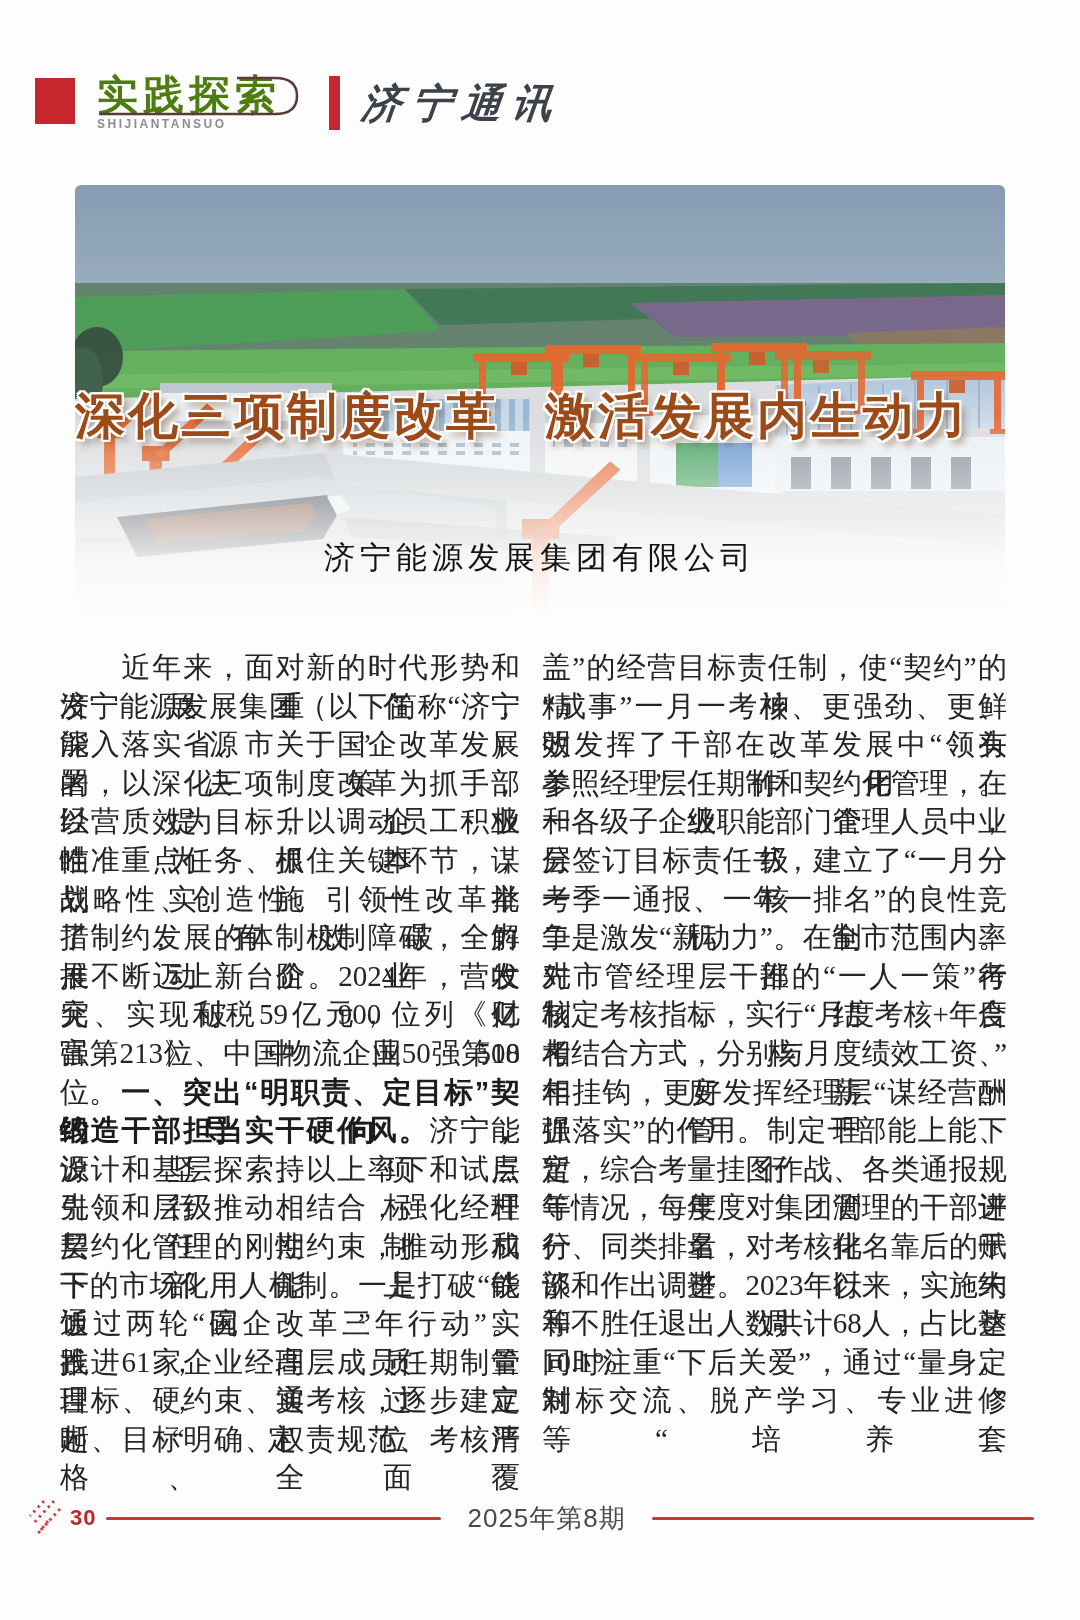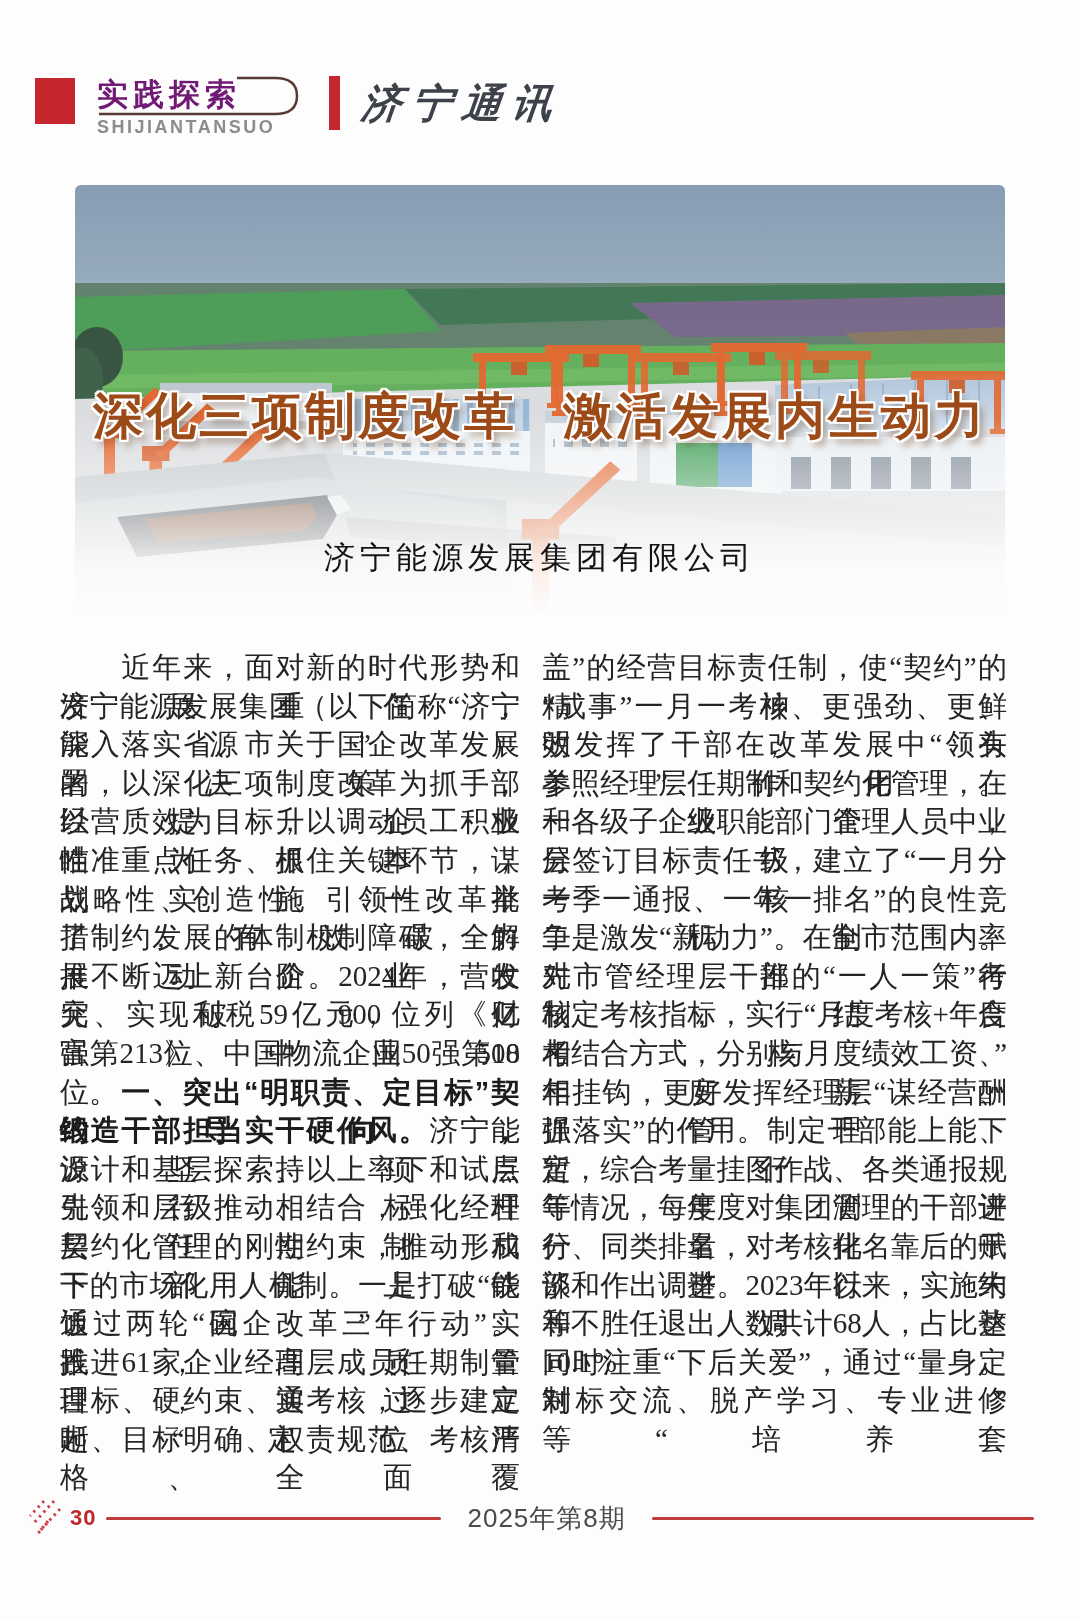--- a/index.html
+++ b/index.html
@@ -12,27 +12,27 @@
     overflow:hidden;
     color:#222;
   }
 
   
   .header { position:absolute; top:74px; left:35px; display:flex; align-items:flex-start; }
   .red-square { width:40px; height:46px; background:#c6262e; margin-top:4px; }
   .logo-block { position:relative; margin-left:22px; width:190px; }
   .logo-cn {
     font-family:"Liberation Sans","DejaVu Sans",sans-serif;
-    font-weight:700; font-size:31px; color:#701a75; letter-spacing:5px;
+    font-weight:700; font-size:41px; color:#4d7c0f; letter-spacing:5px;
     line-height:34px; padding-top:4px;
   }
   .logo-arc { position:absolute; top:0; left:0; width:214px; height:42px; pointer-events:none; }
   .logo-en {
     font-family:"Liberation Sans","DejaVu Sans",sans-serif;
-    font-weight:700; font-size:18px; color:#8c8c8c; letter-spacing:2.5px; margin-top:5px;
+    font-weight:700; font-size:12px; color:#8c8c8c; letter-spacing:2.5px; margin-top:5px;
   }
   .red-bar { width:11px; height:54px; background:#c6262e; margin-left:42px; margin-top:2px; }
   .journal-name {
     margin-left:22px; margin-top:2px;
     font-style:italic; font-weight:700;
     font-size:40px; color:#3d424a; letter-spacing:10px;
     transform:skewX(-6deg);
   }
 
   
@@ -42,21 +42,21 @@
     position:absolute; inset:0;
     background:linear-gradient(180deg,
       rgba(255,255,255,0.04) 0%,
       rgba(255,255,255,0.05) 52%,
       rgba(255,255,255,0.55) 72%,
       rgba(255,255,255,0.88) 85%,
       #fdfdfd 97%);
   }
   .hero-title {
     position:absolute; top:198px; left:0; width:100%;
-    display:flex; justify-content:center; gap:46px;
+    display:flex; gap:46px;
     font-weight:700; font-size:50px; letter-spacing:3px;
     color:#9c4a17;
     text-shadow:
       -2px -2px 0 #fff, 2px -2px 0 #fff, -2px 2px 0 #fff, 2px 2px 0 #fff,
       -2px 0 0 #fff, 2px 0 0 #fff, 0 -2px 0 #fff, 0 2px 0 #fff,
       5px 6px 7px rgba(95,50,15,.45);
     white-space:nowrap;
   }
   .hero-subtitle {
     position:absolute; top:352px; left:0; width:100%;

